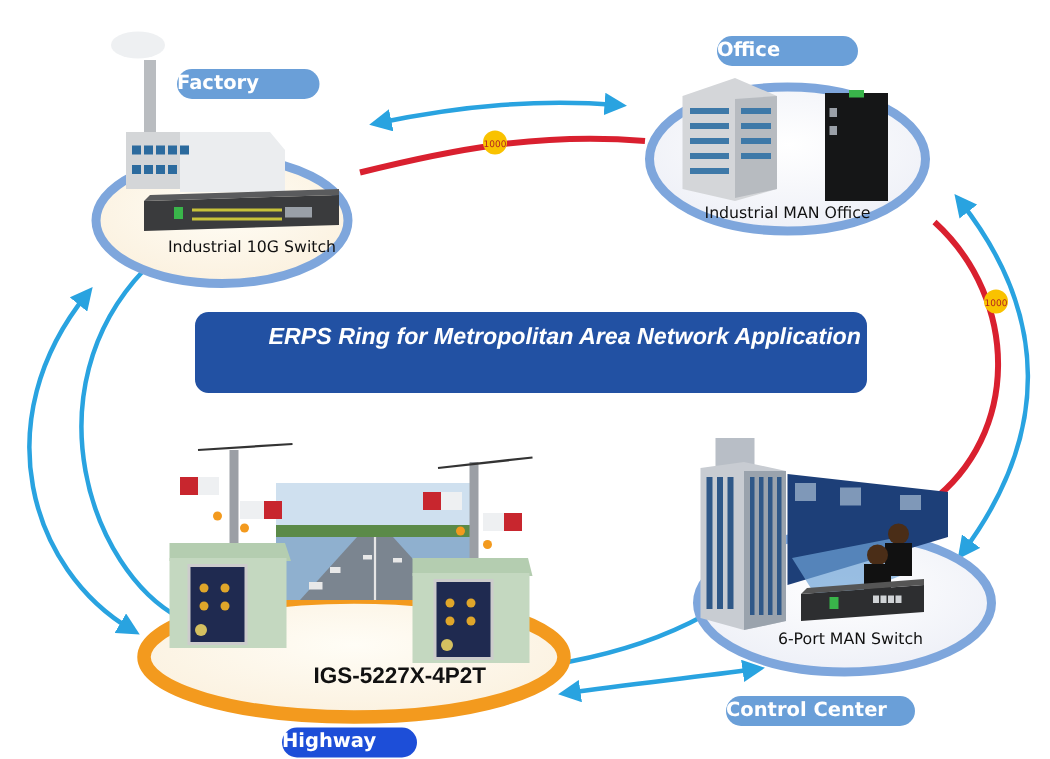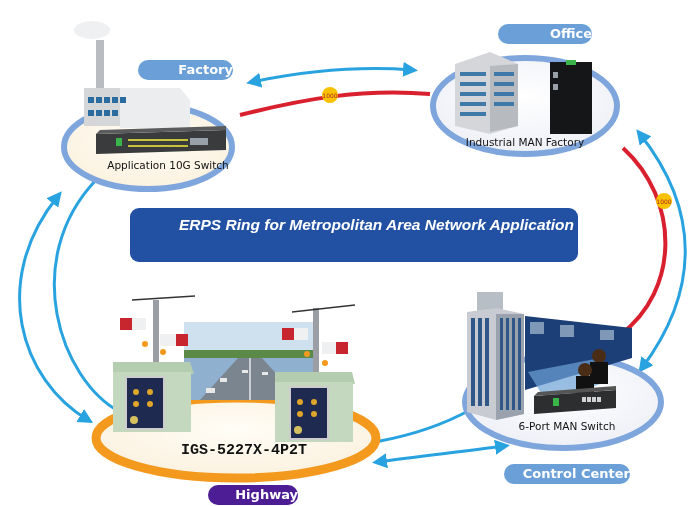--- a/index.html
+++ b/index.html
@@ -1,23 +1,23 @@
 <!DOCTYPE html>
 <html><head>
 <meta charset="utf-8">
 <style>
   html,body{margin:0;padding:0;background:#fff;}
   body{width:700px;height:506px;position:relative;overflow:hidden;font-family:"DejaVu Sans",sans-serif;}
   svg.stage{position:absolute;left:0;top:0;}
-  .pill{position:absolute;height:20px;border-radius:10px;color:#fff;font-weight:bold;font-size:13px;line-height:20px;text-align:right;font-family:"DejaVu Sans",sans-serif;margin-left:20px;}
+  .pill{position:absolute;height:20px;border-radius:10px;color:#fff;font-weight:bold;font-size:13px;line-height:20px;text-align:left;font-family:"DejaVu Sans",sans-serif;}
   .pill.blue{background:#6a9fd8;}
-  .pill.orange{background:#4c1d95;}
+  .pill.orange{background:#1d4ed8;}
   .devlabel{position:absolute;font-size:10.5px;color:#111;text-align:center;font-family:"DejaVu Sans",sans-serif;}
   .banner{position:absolute;left:130px;top:208px;width:448px;height:54px;background:#2251a3;border-radius:9px;color:#fff;font-family:"Liberation Sans",sans-serif;font-style:italic;font-weight:bold;font-size:15.5px;text-align:center;line-height:21px;padding-top:6px;box-sizing:border-box;padding-left:45px;}
-  .model{position:absolute;left:164px;top:442px;width:160px;text-align:center;font-family:Liberation Mono, monospace;font-weight:bold;font-size:15px;color:#111;}
+  .model{position:absolute;left:164px;top:442px;width:160px;text-align:right;font-family:Liberation Sans, sans-serif;font-weight:bold;font-size:15px;color:#111;}
 </style>
 </head>
 <body>
 
 <svg class="stage" width="700" height="506" viewBox="0 0 700 506">
   <defs>
     <radialGradient id="discFill" cx="50%" cy="40%" r="60%">
       <stop offset="0%" stop-color="#ffffff"></stop>
       <stop offset="100%" stop-color="#eef0f7"></stop>
     </radialGradient>
@@ -194,25 +194,25 @@
   <g>
     <circle cx="330" cy="95" r="8" fill="#f9c200"></circle>
     <text x="330" y="98" font-size="6" text-anchor="middle" fill="#b3261e" font-family="DejaVu Sans, sans-serif" id="badge1">1000</text>
   </g>
   <g>
     <circle cx="664" cy="201" r="8" fill="#f9c200"></circle>
     <text x="664" y="204" font-size="6" text-anchor="middle" fill="#b3261e" font-family="DejaVu Sans, sans-serif" id="badge2">1000</text>
   </g>
 </svg>
 
-<div class="pill blue" style="left:118px;top:60px;width:95px;">Factory</div>
-<div class="devlabel" style="left:98px;top:159px;width:140px;">Application 10G Switch</div>
+<div class="pill blue" style="left:118px;top:46px;width:95px;">Factory</div>
+<div class="devlabel" style="left:98px;top:159px;width:140px;">Industrial 10G Switch</div>
 
 <div class="pill blue" style="left:478px;top:24px;width:94px;">Office</div>
-<div class="devlabel" style="left:455px;top:136px;width:140px;">Industrial MAN Factory</div>
+<div class="devlabel" style="left:455px;top:136px;width:140px;">Industrial MAN Office</div>
 
 <div class="banner">
   <div>ERPS Ring for Metropolitan Area Network Application</div>
 </div>
 
 <div class="devlabel" style="left:502px;top:420px;width:130px;">6-Port MAN Switch</div>
 <div class="pill blue" style="left:484px;top:464px;width:126px;">Control Center</div>
 
 <div class="model">IGS-5227X-4P2T</div>
 <div class="pill orange" style="left:188px;top:485px;width:90px;">Highway</div>

